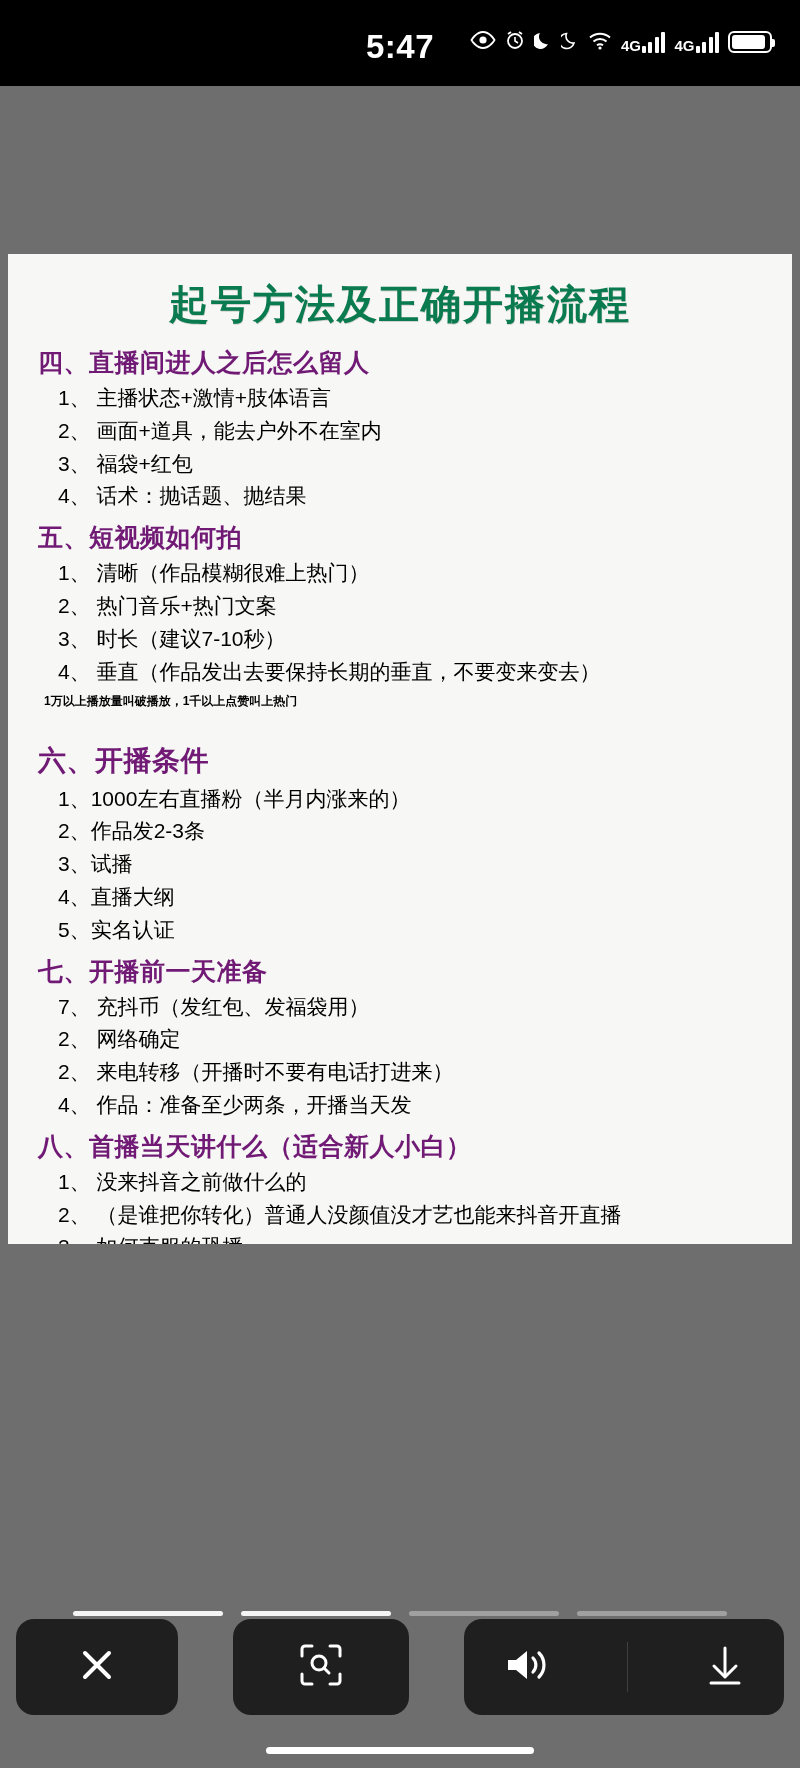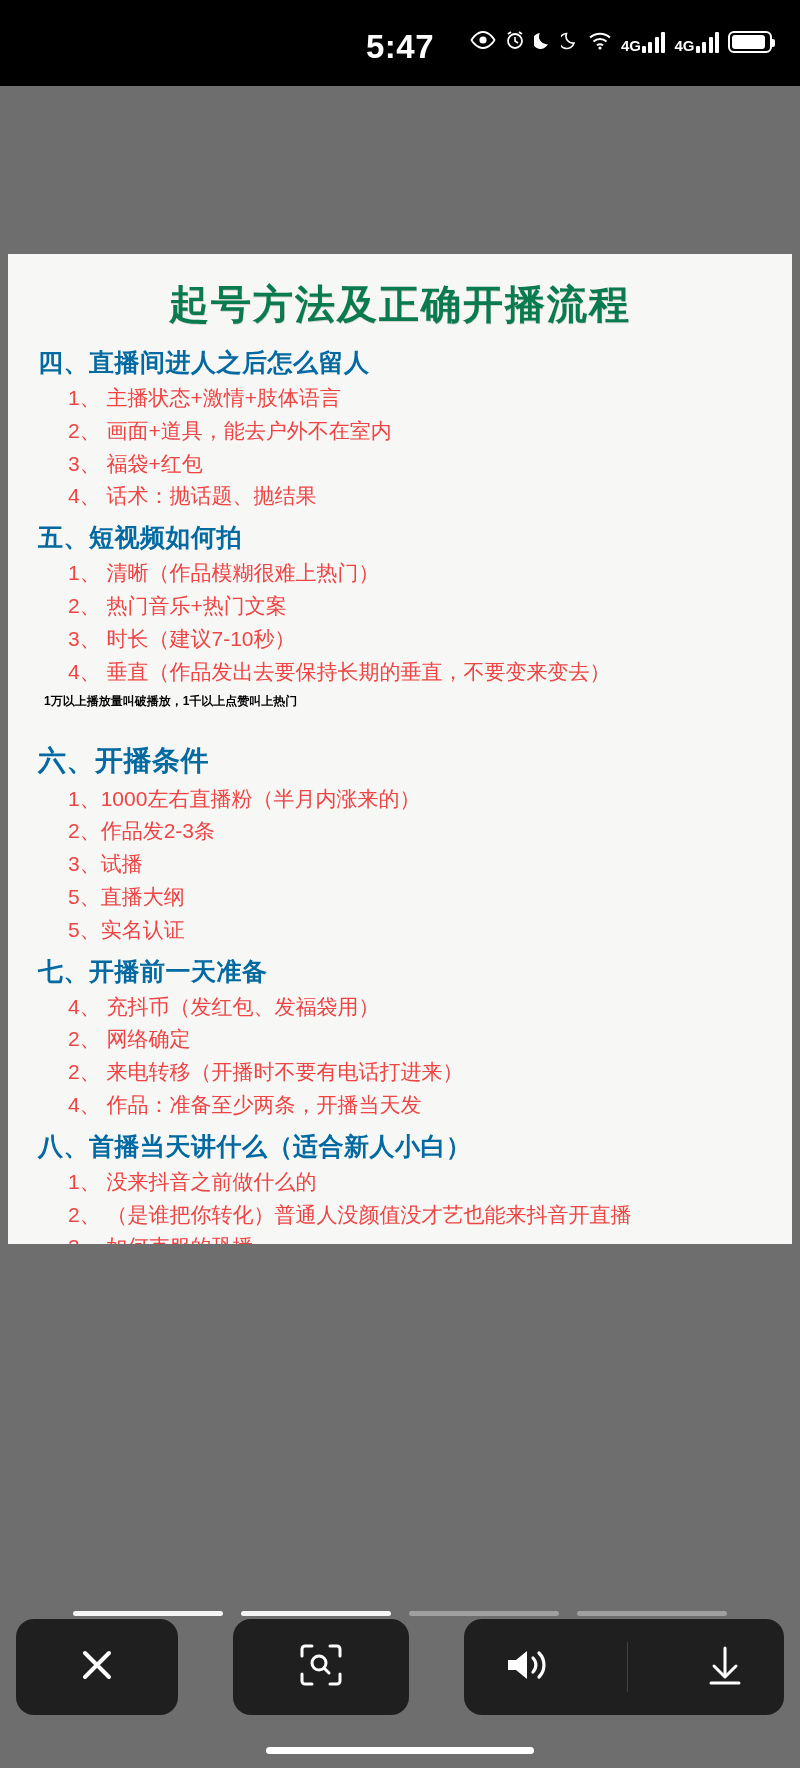--- a/index.html
+++ b/index.html
@@ -67,35 +67,35 @@
   .doc-title {
     text-align: center;
     color: #0a7a4f;
     font-size: 40px;
     font-weight: 800;
     letter-spacing: 2px;
     margin: 10px 0 14px 0;
     text-shadow: 0.5px 0.5px 0 rgba(0,0,0,0.15);
   }
   .sec-head {
-    color: #0369a1;
+    color: #701a75;
     font-size: 25px;
     font-weight: 700;
     margin: 10px 0 4px 4px;
     letter-spacing: 0.5px;
   }
   .sec-head.big {
     font-size: 28px;
     margin-top: 32px;
   }
   .item {
-    color: #ef4444;
+    color: #000000;
     font-size: 21px;
     line-height: 1.42;
-    margin: 3px 0 3px 34px;
+    margin: 3px 0 3px 24px;
     white-space: nowrap;
   }
   .note {
     color: #000000;
     font-size: 12px;
     margin: 6px 0 2px 10px;
     font-weight: 600;
   }
 
   
@@ -211,25 +211,25 @@
       <div class="item">1、  清晰（作品模糊很难上热门）</div>
       <div class="item">2、  热门音乐+热门文案</div>
       <div class="item">3、  时长（建议7-10秒）</div>
       <div class="item">4、  垂直（作品发出去要保持长期的垂直，不要变来变去）</div>
       <div class="note">1万以上播放量叫破播放，1千以上点赞叫上热门</div>
 
       <div class="sec-head big">六、开播条件</div>
       <div class="item">1、1000左右直播粉（半月内涨来的）</div>
       <div class="item">2、作品发2-3条</div>
       <div class="item">3、试播</div>
-      <div class="item">5、直播大纲</div>
+      <div class="item">4、直播大纲</div>
       <div class="item">5、实名认证</div>
 
       <div class="sec-head">七、开播前一天准备</div>
-      <div class="item">4、  充抖币（发红包、发福袋用）</div>
+      <div class="item">7、  充抖币（发红包、发福袋用）</div>
       <div class="item">2、  网络确定</div>
       <div class="item">2、  来电转移（开播时不要有电话打进来）</div>
       <div class="item">4、  作品：准备至少两条，开播当天发</div>
 
       <div class="sec-head">八、首播当天讲什么（适合新人小白）</div>
       <div class="item">1、  没来抖音之前做什么的</div>
       <div class="item">2、  （是谁把你转化）普通人没颜值没才艺也能来抖音开直播</div>
       <div class="item">3、  如何克服的恐播</div>
 
     </div>

